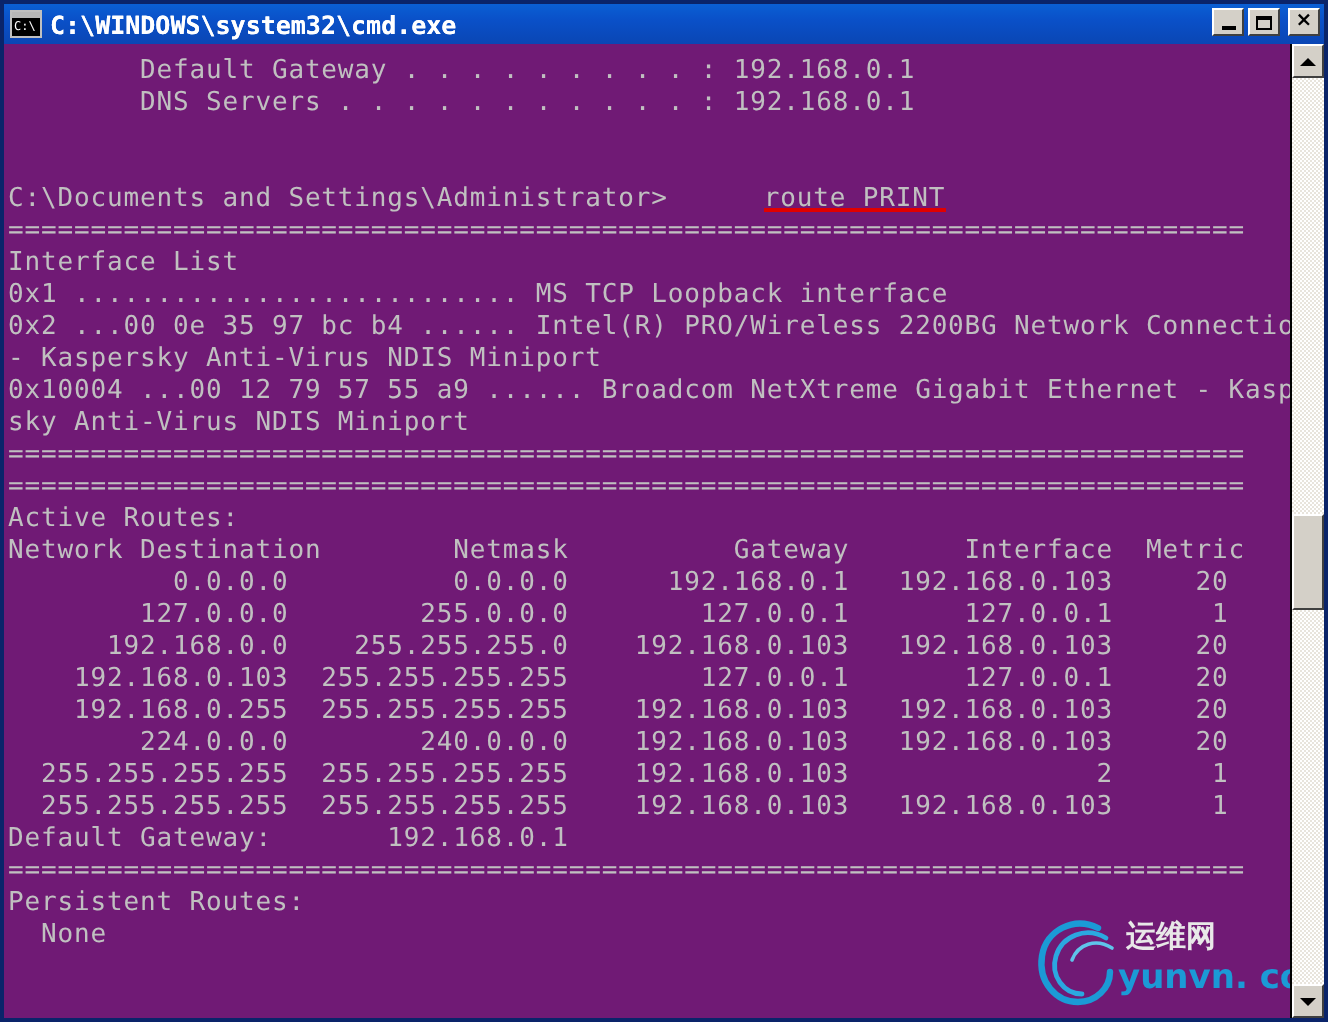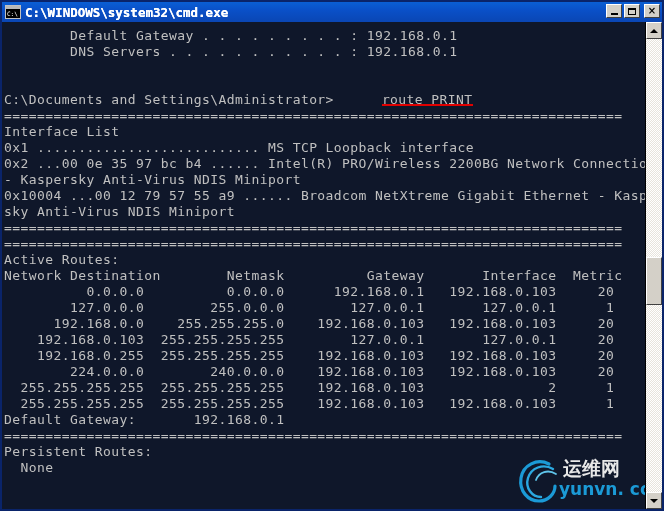--- a/index.html
+++ b/index.html
@@ -61,21 +61,21 @@
   .glyph-max{
     width:8px;height:7px;box-sizing:border-box;
     border:1px solid #000;border-top-width:2px;
   }
   .glyph-close{font-size:10px;font-weight:bold;line-height:10px;}
   
   #body-area{
     flex:1 1 auto;display:flex;background:#000;min-height:0;
   }
   #console{
-    flex:1 1 auto;background:#0f172a;position:relative;overflow:hidden;
+    flex:1 1 auto;background:#701a75;position:relative;overflow:hidden;
     padding:0;
   }
   #console-text{
     color:#c0c0c0;
     font-family:"DejaVu Sans Mono","Liberation Mono",monospace;
     font-size:13px;
     line-height:16px;
     white-space:pre;
     padding:6px 0 0 2px;
     margin:0;
@@ -130,21 +130,21 @@
   }
   
   #watermark{
     position:absolute;right:20px;bottom:2px;
     width:110px;height:52px;
     pointer-events:none;
     display:block;
   }
   #wm-cn{
     position:absolute;left:48px;top:2px;
-    color:#e8e8e8;font-size:19px;line-height:22px;font-weight:bold;
+    color:#e8e8e8;font-size:15px;line-height:22px;font-weight:bold;
     font-family:"DejaVu Sans","Liberation Sans",sans-serif;
     white-space:nowrap;
   }
   #wm-url{
     position:absolute;left:44px;top:24px;
     color:#1b9ad6;font-size:17px;line-height:20px;font-weight:bold;
     font-family:"DejaVu Sans","Liberation Sans",sans-serif;
     white-space:nowrap;
   }
   #wm-logo{position:absolute;left:0px;top:2px;}

